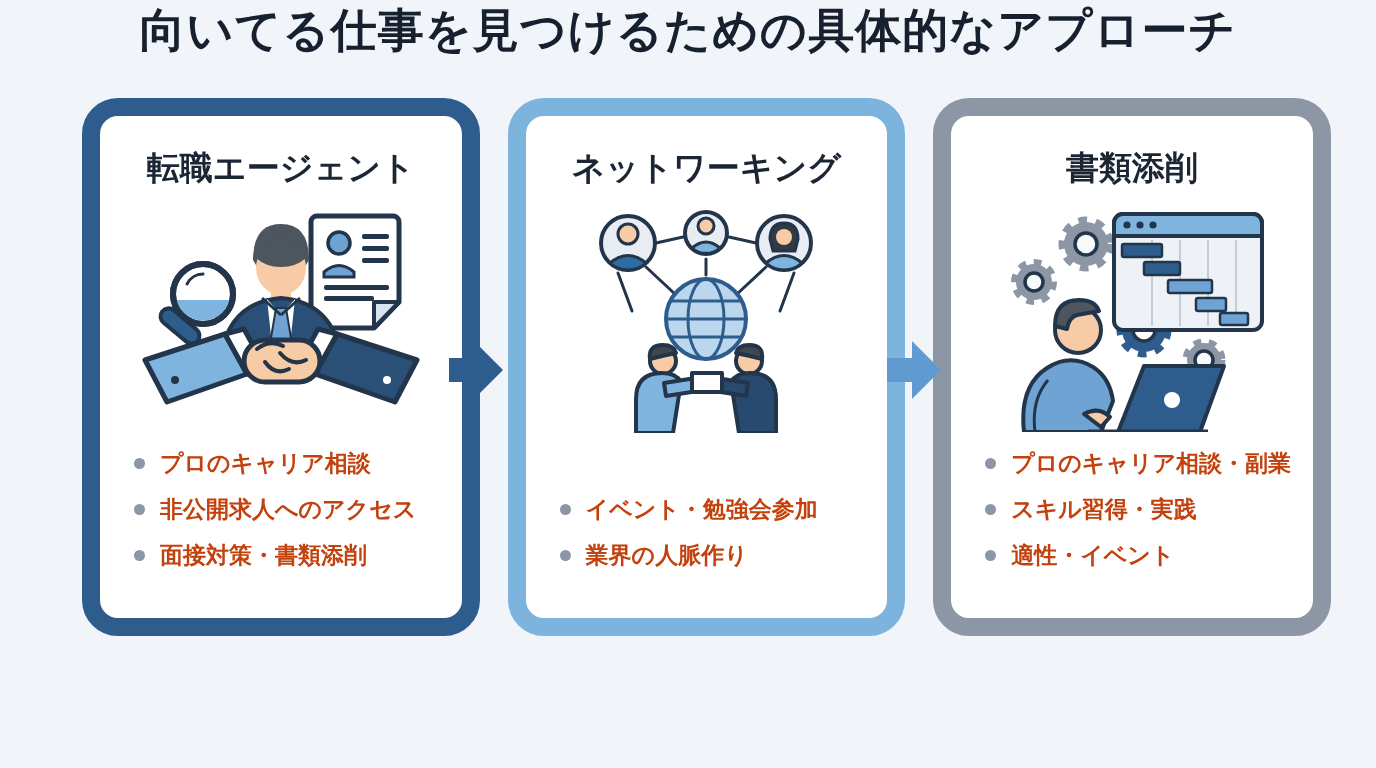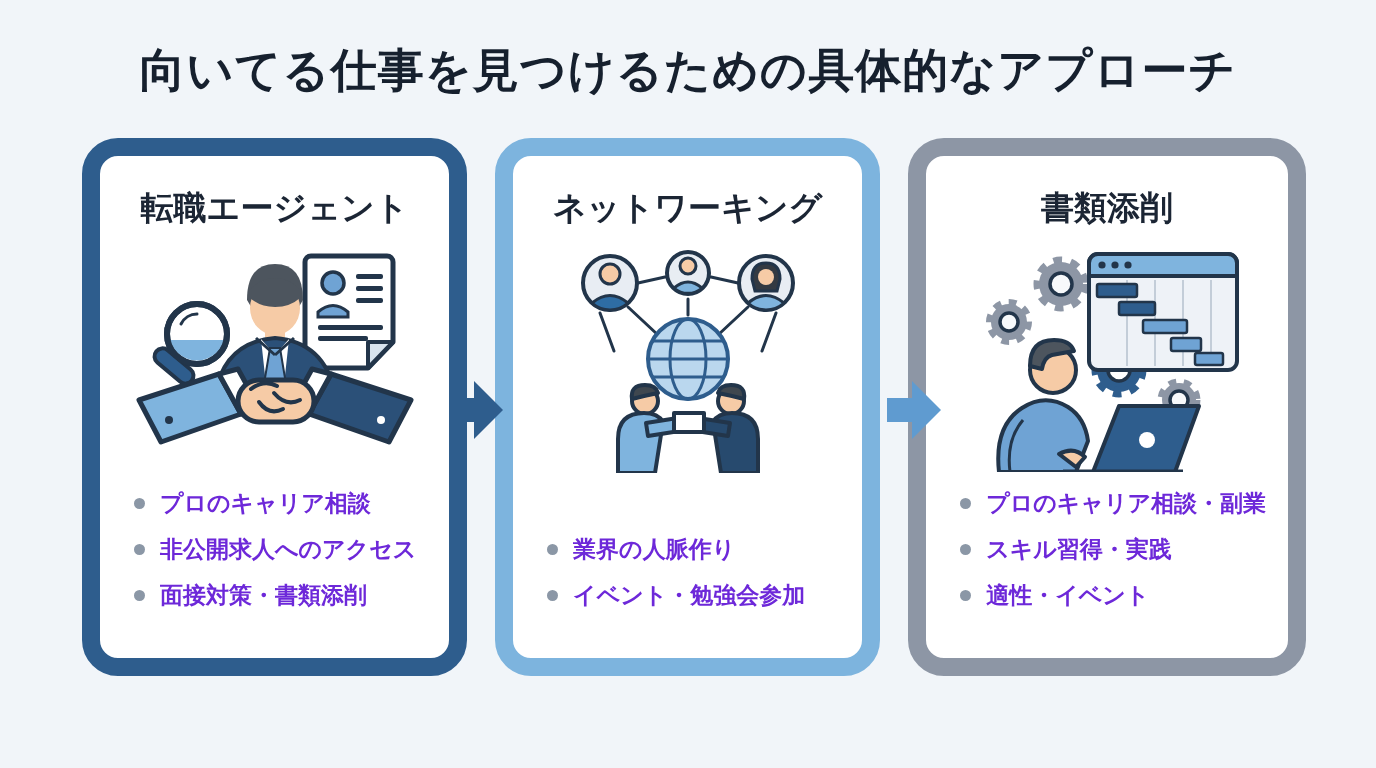--- a/index.html
+++ b/index.html
@@ -4,29 +4,28 @@
 <style>
   html,body{margin:0;padding:0;}
   body{
     width:1376px;height:768px;overflow:hidden;
     background:#f1f5f9;
     font-family:"DejaVu Sans","Liberation Sans",sans-serif;
     -webkit-font-smoothing:antialiased;
   }
   .page-title{
     text-align:center;
-    padding-top:40px;
     font-size:46px;
     font-weight:800;
     letter-spacing:1px;
     color:#16202e;
   }
   .cards-row{
     position:relative;
-    margin:36px 70px 0 45px;
+    margin:36px 45px 0 45px;
     display:flex;
     gap:28px;
     padding-left:37px;
   }
   .card{
     flex:1 1 0;
     height:538px;
     box-sizing:border-box;
     background:#ffffff;
     border:18px solid #999;
@@ -59,21 +58,21 @@
     padding:0;
     align-self:stretch;
     padding-left:12px;
   }
   .card-list li{
     display:flex;
     align-items:center;
     gap:15px;
     font-size:23px;
     font-weight:800;
-    color:#6d28d9;
+    color:#c2410c;
     margin:15px 0;
     white-space:nowrap;
   }
   .bullet-dot{
     flex:0 0 auto;
     width:11px;height:11px;border-radius:50%;
     background:#8b97a6;
   }
   .flow-arrow{
     position:absolute;
@@ -200,25 +199,25 @@
           <path d="M196 156 q2 -14 -13 -14 q-11 0 -13 8 l14 3 Z" fill="#3f474f"></path>
           <path d="M210 230 v-34 q0 -26 -26 -26 q-14 0 -19 9 l8 51 Z" fill="#274a6e"></path>
           <path d="M182 180 L144 174 L142 187 L180 193 Z" fill="#274a6e"></path>
           <rect x="126" y="170" width="30" height="19" fill="#ffffff"></rect>
         </g>
       </svg>
     </div>
     <ul class="card-list">
       <li>
           <span class="bullet-dot"></span>
+          <span>イベント・勉強会参加</span>
+        </li>
+      <li>
+          <span class="bullet-dot"></span>
           <span>業界の人脈作り</span>
-        </li>
-      <li>
-          <span class="bullet-dot"></span>
-          <span>イベント・勉強会参加</span>
         </li>
     </ul>
   </div>
 
   <div class="card card--c2">
     <div class="card-title">書類添削</div>
     <div class="icon-wrap">
       <svg width="280" height="230" viewBox="0 0 280 230">
 
         <g>

